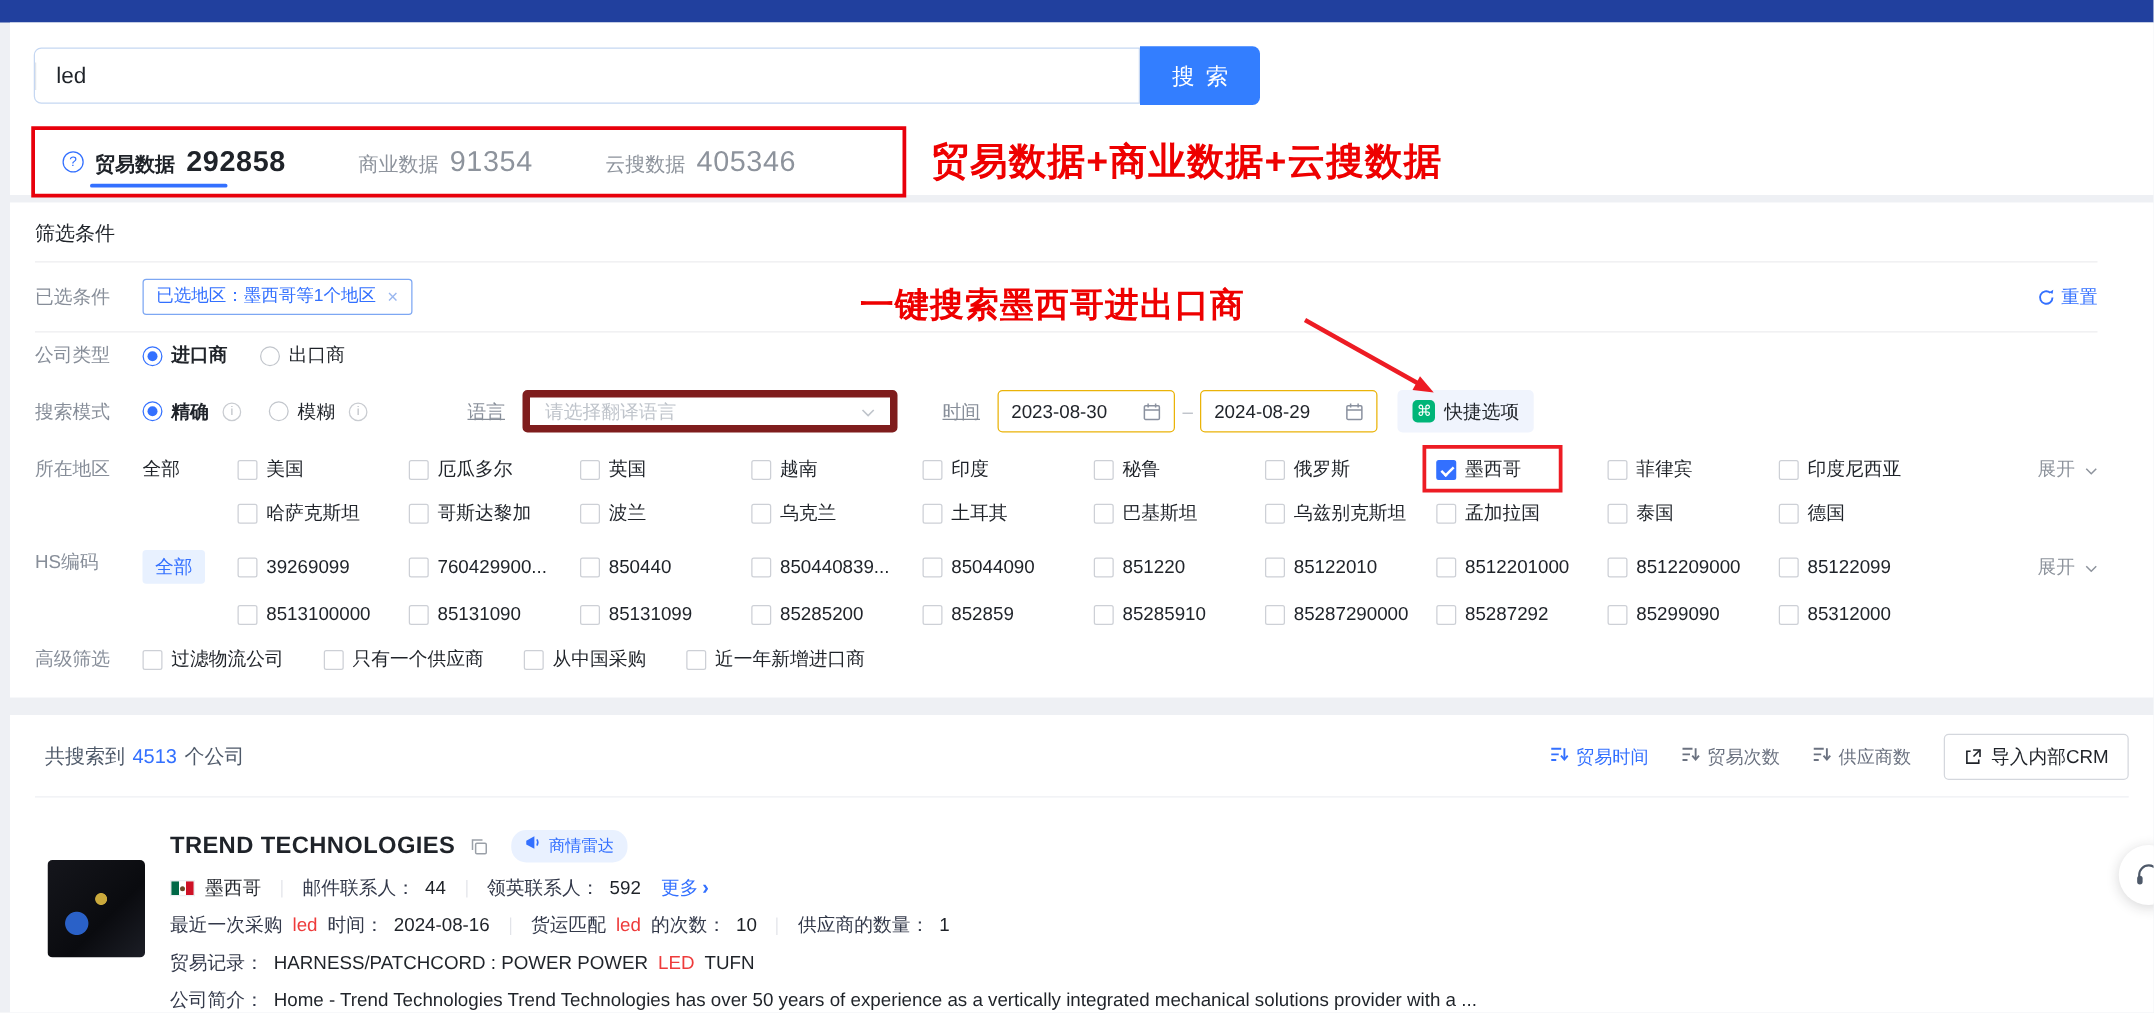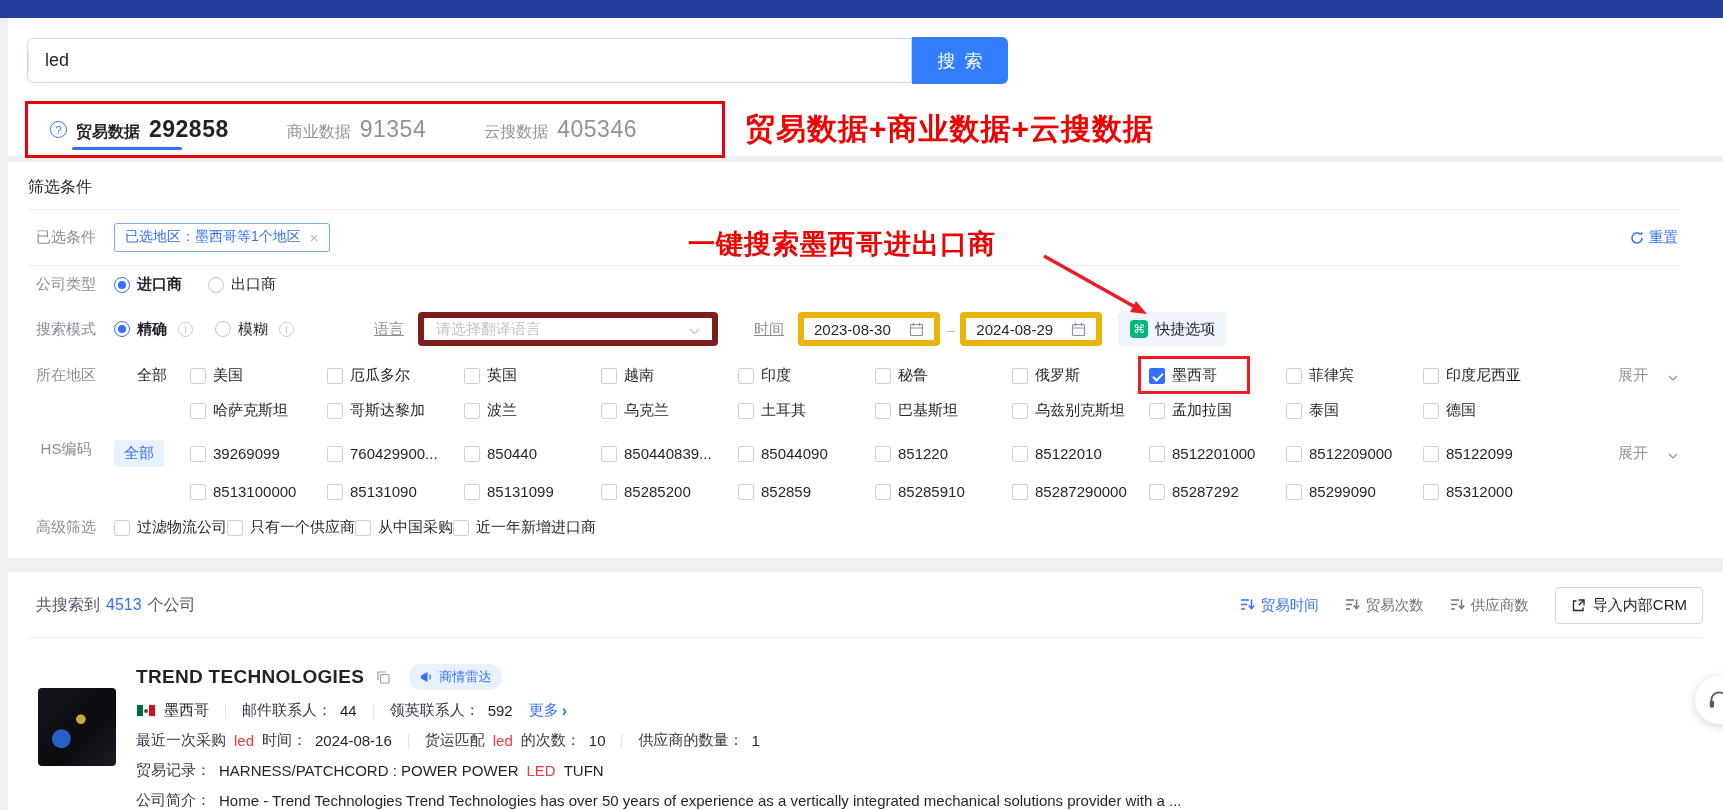--- a/index.html
+++ b/index.html
@@ -28,73 +28,73 @@
   .tab-count { font-size:23px; font-weight:700; color:#1f2329; letter-spacing:.5px; }
   .tab.inactive .tab-label, .tab.inactive .tab-count { color:#8d939c; font-weight:400; }
   .tab-underline { position:absolute; left:44px; bottom:5px; width:110px; height:3px; background:#3370ff; border-radius:2px; }
   .annot { color:#ee0000; font-weight:800; }
   .annot-tabs { font-size:30px; margin-left:20px; letter-spacing:1px; white-space:nowrap; }
 
   
   .filter-card { margin-top:6px; padding:0 45px 12px 20px; }
   .f-title { padding:15px 0 11px; font-size:16px; color:#1f2329; }
   .divider { height:1px; background:#ededf0; }
-  .frow { display:flex; align-items:center; padding:9px 0;text-align:center; }
+  .frow { display:flex; align-items:center; padding:9px 0; }
   .flabel { width:76px; margin-right:10px; color:#878e99; flex-shrink:0; }
   .sel-row { padding:13px 0; }
   .sel-tag { border:1px solid #7da7f3; color:#3370ff; border-radius:3px; padding:4px 10px 5px; display:inline-flex; gap:9px; align-items:center; font-size:14px; cursor:pointer; background:#fff; }
   .tag-x { color:#9ab7ef; font-size:15px; cursor:pointer; }
   .reset { margin-left:auto; color:#3370ff; display:flex; gap:5px; align-items:center; font-size:14.5px; cursor:pointer; }
 
   .radio { display:flex; align-items:center; gap:7px; cursor:pointer; }
   .rdot { width:16px; height:16px; border-radius:50%; border:1px solid #c2c6cc; background:#fff; flex-shrink:0; }
   .rdot.on { border-color:#3370ff; position:relative; }
   .rdot.on::after { content:""; position:absolute; left:3px; top:3px; right:3px; bottom:3px; border-radius:50%; background:#3370ff; }
   .rtext-on { font-weight:700; }
   .iicon { width:15px; height:15px; border-radius:50%; border:1px solid #c9ccd1; color:#b8bcc2; font-size:10px; display:inline-flex; align-items:center; justify-content:center; margin-left:4px; font-style:normal; }
 
   .lang-label, .time-label { color:#878e99;text-decoration:underline; }
   .select-box { width:300px; height:34px; border:6px solid #7f1d1d; border-radius:4px; display:flex; align-items:center; justify-content:space-between; padding:0 12px; color:#bfc4cb; cursor:pointer; background:#fff; }
-  .date-box { width:142px; height:34px; border:6px solid #eab308; border-radius:4px; display:flex; align-items:center; justify-content:space-between; padding:0 10px; color:#1f2329; cursor:pointer; background:#fff; }
+  .date-box { width:142px; height:34px; border:1px solid #eab308; border-radius:4px; display:flex; align-items:center; justify-content:space-between; padding:0 10px; color:#1f2329; cursor:pointer; background:#fff; }
   .date-box .cal { color:#8a919f; display:flex; }
   .quick-btn { height:34px; background:#f0f4fd; border-radius:4px; display:flex; align-items:center; gap:7px; padding:0 12px; cursor:pointer; }
   .cmd { width:18px; height:18px; background:#00b578; border-radius:4px; color:#fff; font-size:12px; display:flex; align-items:center; justify-content:center; }
 
   .opt-row { align-items:flex-start; }
   .opt-grid { display:grid; grid-template-columns:76px repeat(10,137px) minmax(0,1fr); row-gap:16px; align-items:center; flex:1; padding-top:2px; }
   .cb { display:flex; align-items:center; gap:7px; color:#1f2329; position:relative; cursor:pointer; white-space:nowrap; }
   .cbox { width:16px; height:16px; border:1px solid #cdd0d6; border-radius:2px; background:#fff; flex-shrink:0; }
   .cb.checked .cbox { background:#3370ff; border-color:#3370ff; position:relative; }
   .cb.checked .cbox::after { content:""; position:absolute; left:5px; top:2px; width:4px; height:8px; border-right:2px solid #fff; border-bottom:2px solid #fff; transform:rotate(45deg); }
   .redbox { position:absolute; left:-11px; top:-10px; width:112px; height:38px; border:3px solid #ed1c24; pointer-events:none; }
-  .expand { grid-column:12; justify-self:end; color:#8d939c; display:flex; gap:20px; align-items:center; cursor:pointer; }
+  .expand { grid-column:12; justify-self:end; color:#8d939c; display:flex; gap:8px; align-items:center; cursor:pointer; }
   .hs-all { background:#e8f1ff; color:#3370ff; padding:4px 10px; border-radius:3px; justify-self:start; cursor:pointer; }
   .reg-all { cursor:pointer; }
-  .adv-opts { display:flex; }
+  .adv-opts { display:flex; gap:32px; }
 
   
   .results-card { margin-top:14px; padding:0 20px; height:260px; position:relative; }
   .res-head { display:flex; align-items:center; padding:15px 0 13px 8px; }
   .summary { font-size:16px; color:#4e5969; display:flex; gap:6px; align-items:baseline; }
   .summary .count { color:#3370ff; }
   .sorts { margin-left:auto; display:flex; align-items:center; gap:26px; }
   .sort { display:flex; align-items:center; gap:6px; color:#6b7280; font-size:14.5px; cursor:pointer; }
   .sort.active { color:#3370ff; }
   .crm-btn { border:1px solid #d4d7dd; border-radius:4px; padding:8px 15px; display:flex; gap:7px; align-items:center; color:#1f2329; font-size:15px; background:#fff; cursor:pointer; }
   .res-divider { height:1px; background:#eef0f3; }
   .company { display:flex; gap:20px; padding:16px 0 0 10px; }
   .thumb { width:78px; height:78px; border-radius:4px; margin-top:34px; flex-shrink:0;
            background: radial-gradient(circle at 30% 65%, #2a61c8 0 12%, transparent 13%),
                        radial-gradient(circle at 55% 40%, #caa93c 0 7%, transparent 8%),
                        linear-gradient(135deg, #15161c 0%, #0a0b0f 60%, #1c1e26 100%); }
   .c-info { display:flex; flex-direction:column; gap:11px; padding-top:10px; }
   .c-name-row { display:flex; align-items:center; gap:12px; }
   .c-name { font-size:19px; font-weight:700; color:#1f2329; letter-spacing:.3px; }
   .copy { color:#9aa0a8; display:flex; cursor:pointer; }
-  .badge { background:#e9f1ff; color:#3370ff; border-radius:12px; padding:4px 11px; font-size:13px; display:flex; gap:6px; align-items:center; margin-left:6px; }
+  .badge { background:#e9f1ff; color:#3370ff; border-radius:12px; padding:4px 11px; font-size:13px; display:flex; gap:6px; align-items:flex-start; margin-left:6px; }
   .c-row { display:flex; align-items:center; gap:8px; font-size:15px; color:#33394a; white-space:nowrap; }
   .c-row .val { color:#1f2329; }
   .vsep { width:1px; height:14px; background:#e2e4e9; margin:0 8px; }
   .flag { width:20px; height:13px; border:1px solid #eceff2; display:inline-flex; align-items:center; justify-content:center; background:linear-gradient(90deg,#006847 0 33%,#ffffff 33% 66%,#ce1126 66% 100%); }
   .flag i { width:4px; height:4px; border-radius:50%; background:#6b4a2b; }
   .more { color:#3370ff; display:flex; align-items:center; gap:3px; margin-left:8px; cursor:pointer; font-size:15px; }
   .more b { font-size:16px; }
   .led { color:#ee3b3b; }
 
   .annot-arrow-note { position:absolute; left:688px; top:226px; font-size:27px; letter-spacing:1px; white-space:nowrap; }

